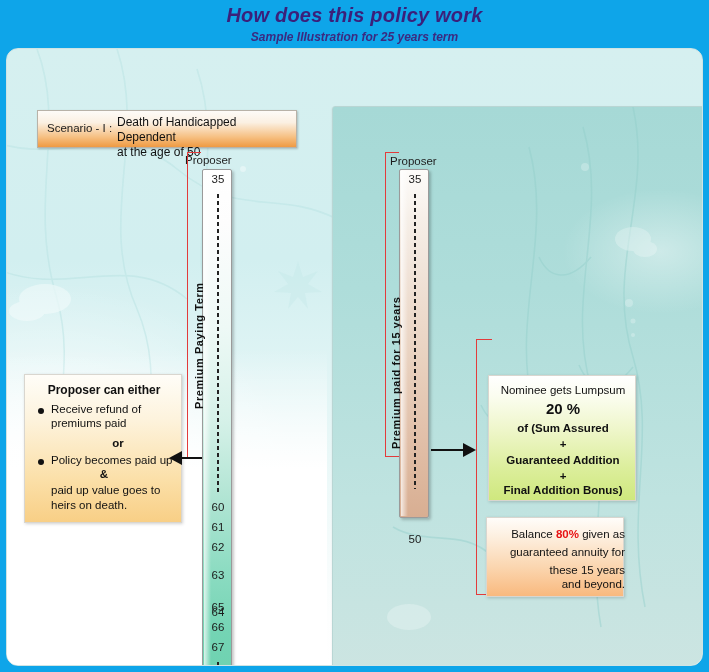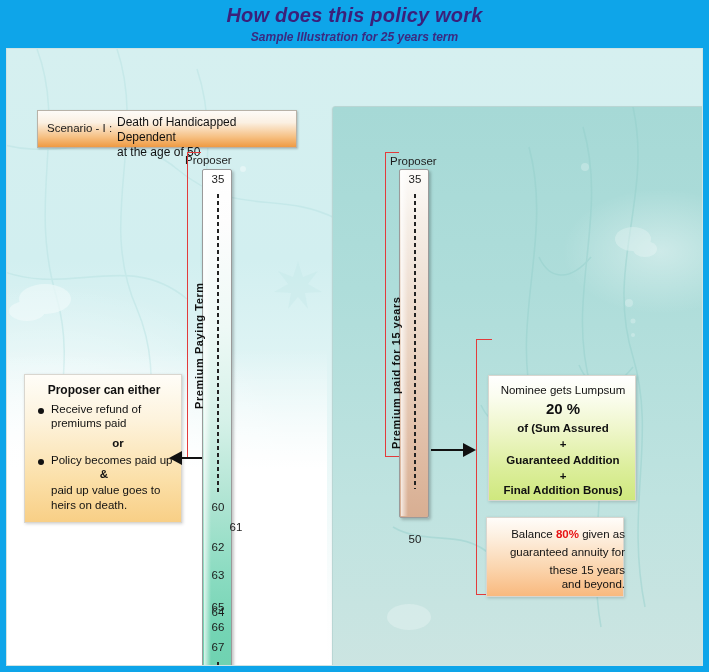--- a/index.html
+++ b/index.html
@@ -19,21 +19,21 @@
     letter-spacing:.2px;
   }
   .subtitle{
     position:absolute;left:0;top:30px;width:709px;text-align:center;
     font-size:12px;font-weight:bold;font-style:italic;color:#3b2a80;
   }
 
   
   .canvas{
     position:absolute;left:6px;top:48px;width:697px;height:618px;
-    border-radius:0;
+    border-radius:12px;
     border:1px solid #cfe4e4;
     background:
       radial-gradient(ellipse 300px 260px at 14% 88%, rgba(255,255,255,.98) 0%, rgba(255,255,255,0) 62%),
       radial-gradient(ellipse 360px 300px at 6% 72%, rgba(255,255,255,.92) 0%, rgba(255,255,255,0) 70%),
       linear-gradient(180deg,#d6f0f0 0%, #d2eff0 34%, #e7f7f7 62%, #fdfefe 92%, #ffffff 100%);
     overflow:hidden;
     box-sizing:border-box;
   }
   .canvas-white-bottom{
     position:absolute;left:0;top:300px;width:320px;height:318px;
@@ -182,21 +182,21 @@
       </div>
     </div>
 
     <div class="proposer-lbl" style="left:178px;top:105px;">Proposer</div>
 
     <div class="bar bar-left">
       <div class="bar-hl"></div>
       <div class="bnum" style="top:3px;">35</div>
       <div class="dots" style="top:24px;height:300px;"></div>
       <div class="bnum" style="top:331px;">60</div>
-      <div class="bnum" style="top:351px;padding-left:18px;">61</div>
+      <div class="bnum" style="top:351px;">61</div>
       <div class="bnum" style="top:371px;">62</div>
       <div class="bnum" style="top:399px;">63</div>
       <div class="bnum" style="top:436px;text-align:center;">64</div>
       <div class="bnum" style="top:431px;">65</div>
       <div class="bnum" style="top:451px;">66</div>
       <div class="bnum" style="top:471px;">67</div>
       <div class="dots" style="top:492px;height:28px;"></div>
 
     </div>
 

